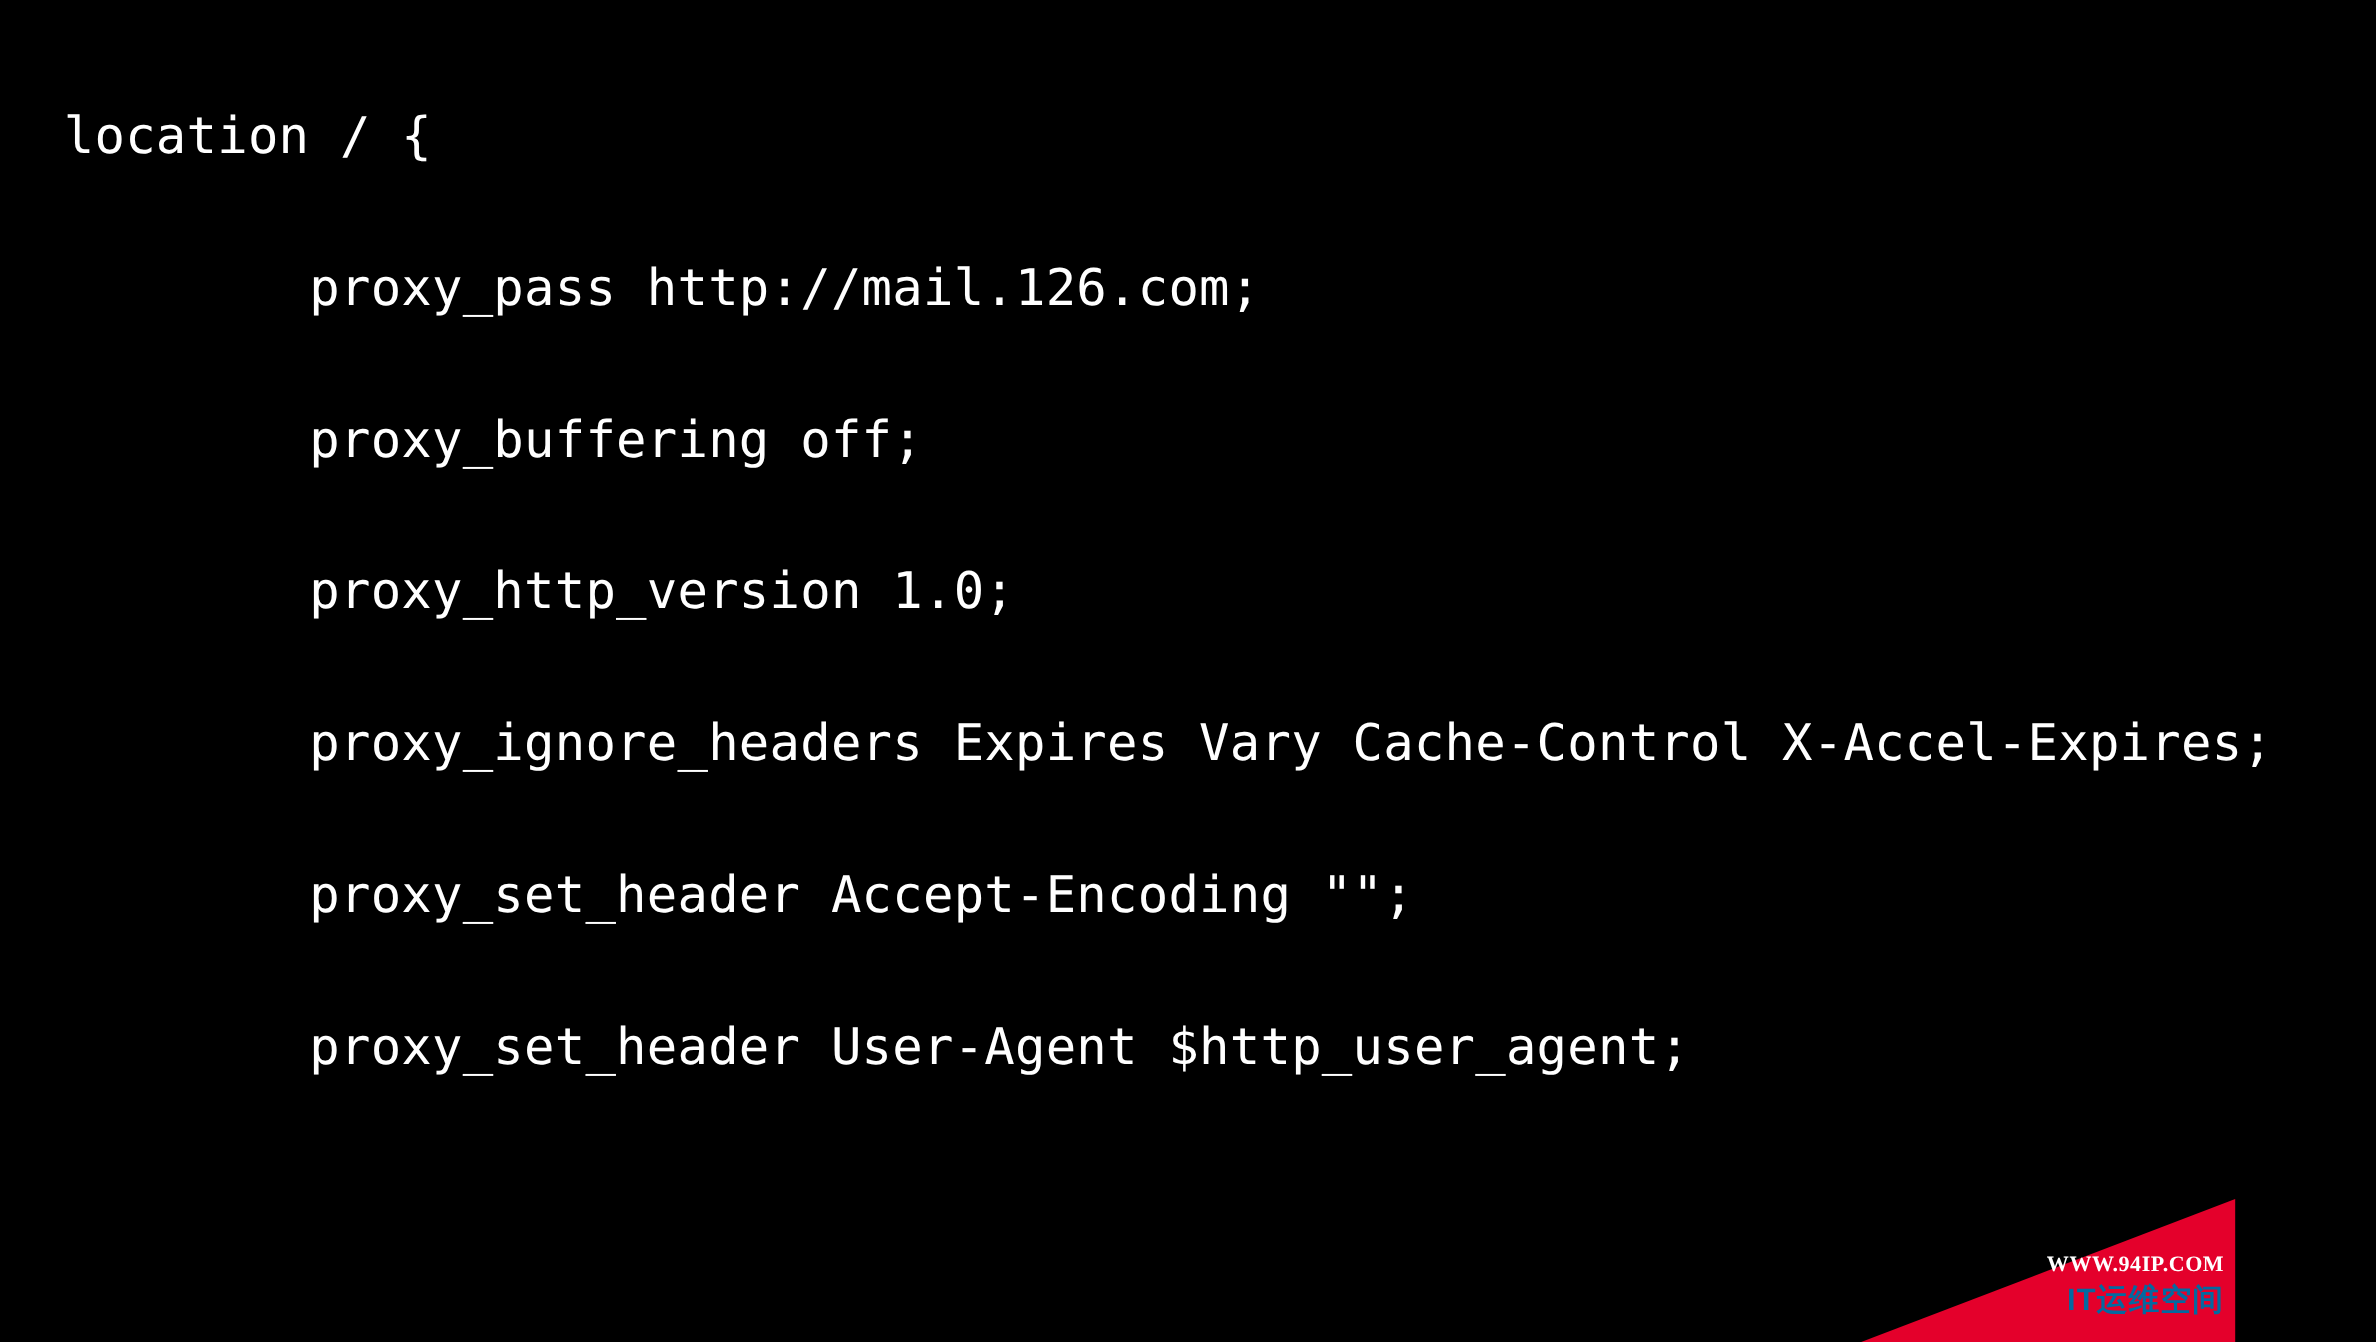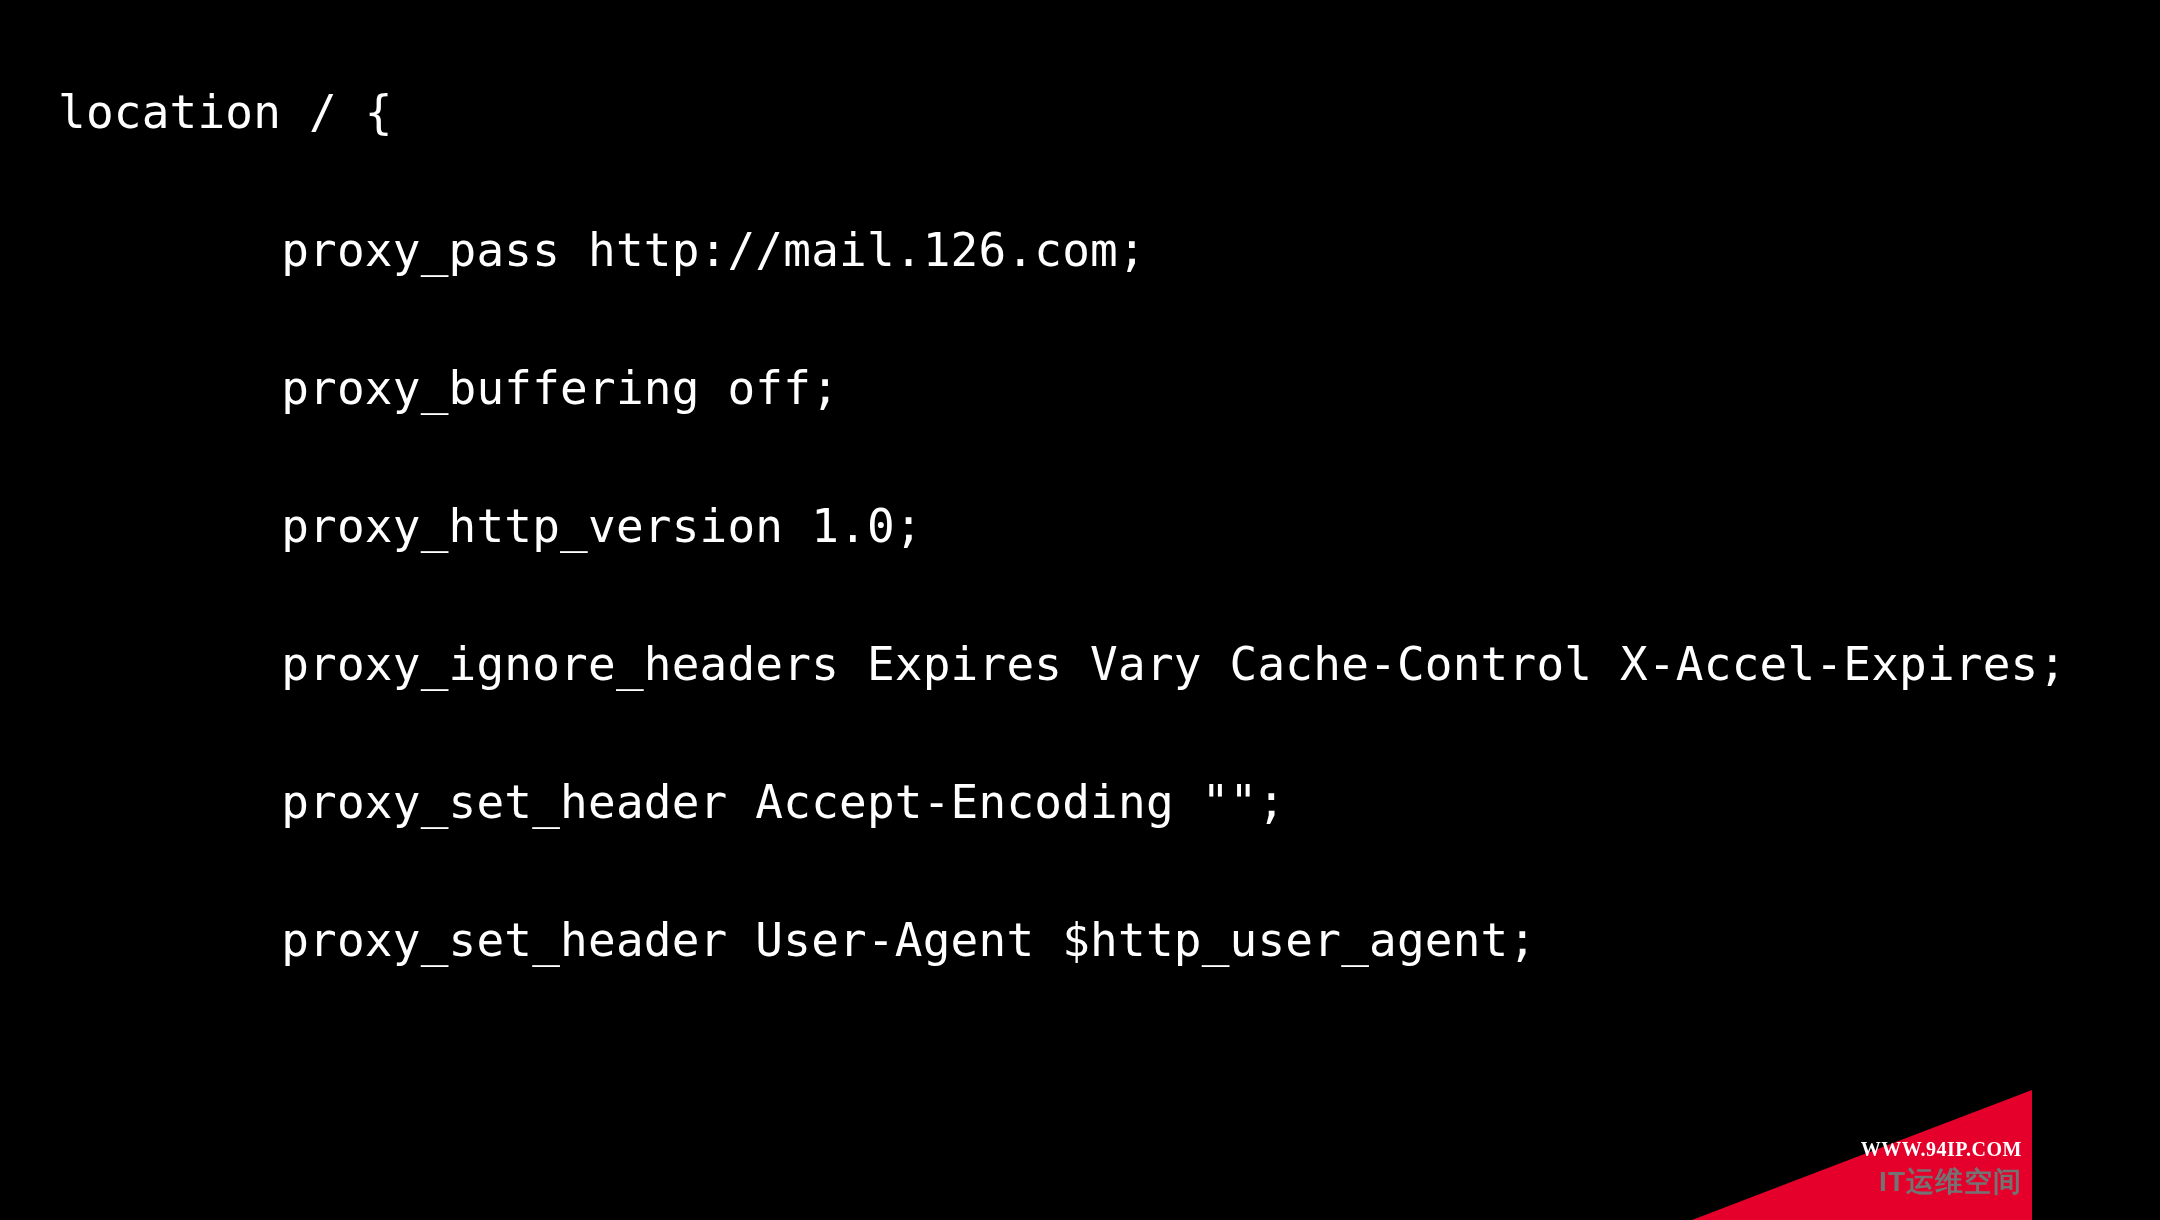--- a/index.html
+++ b/index.html
@@ -14,21 +14,21 @@
     position: relative;
     width: 2032px;
     height: 1220px;
     background: #000;
     color: #fff;
     font-family: "Menlo", "DejaVu Sans Mono", "Consolas", "Courier New", monospace;
     font-size: 46px;
     line-height: 69px;
     font-weight: 500;
     white-space: pre;
-    padding-top: 9px;
+    padding-top: 20px;
     padding-left: 58px;
     box-sizing: border-box;
     letter-spacing: 0.2px;
   }
   .code-line {
     display: block;
     min-height: 69px;
   }
   .corner-wrap {
     position: absolute;
@@ -55,21 +55,21 @@
     font-family: Liberation Serif, serif;
     font-size: 20px;
     font-weight: 700;
     text-align: right;
     letter-spacing: 0.5px;
   }
   .corner-bottom {
     position: absolute;
     right: 10px;
     bottom: 4px;
-    color: #737373;
+    color: #0369a1;
     font-family: "Heiti SC", "Microsoft YaHei", Arial, sans-serif;
     font-size: 28px;
     font-weight: 700;
     text-align: right;
     letter-spacing: 1px;
   }
 </style>
 </head>
 <body>
 

